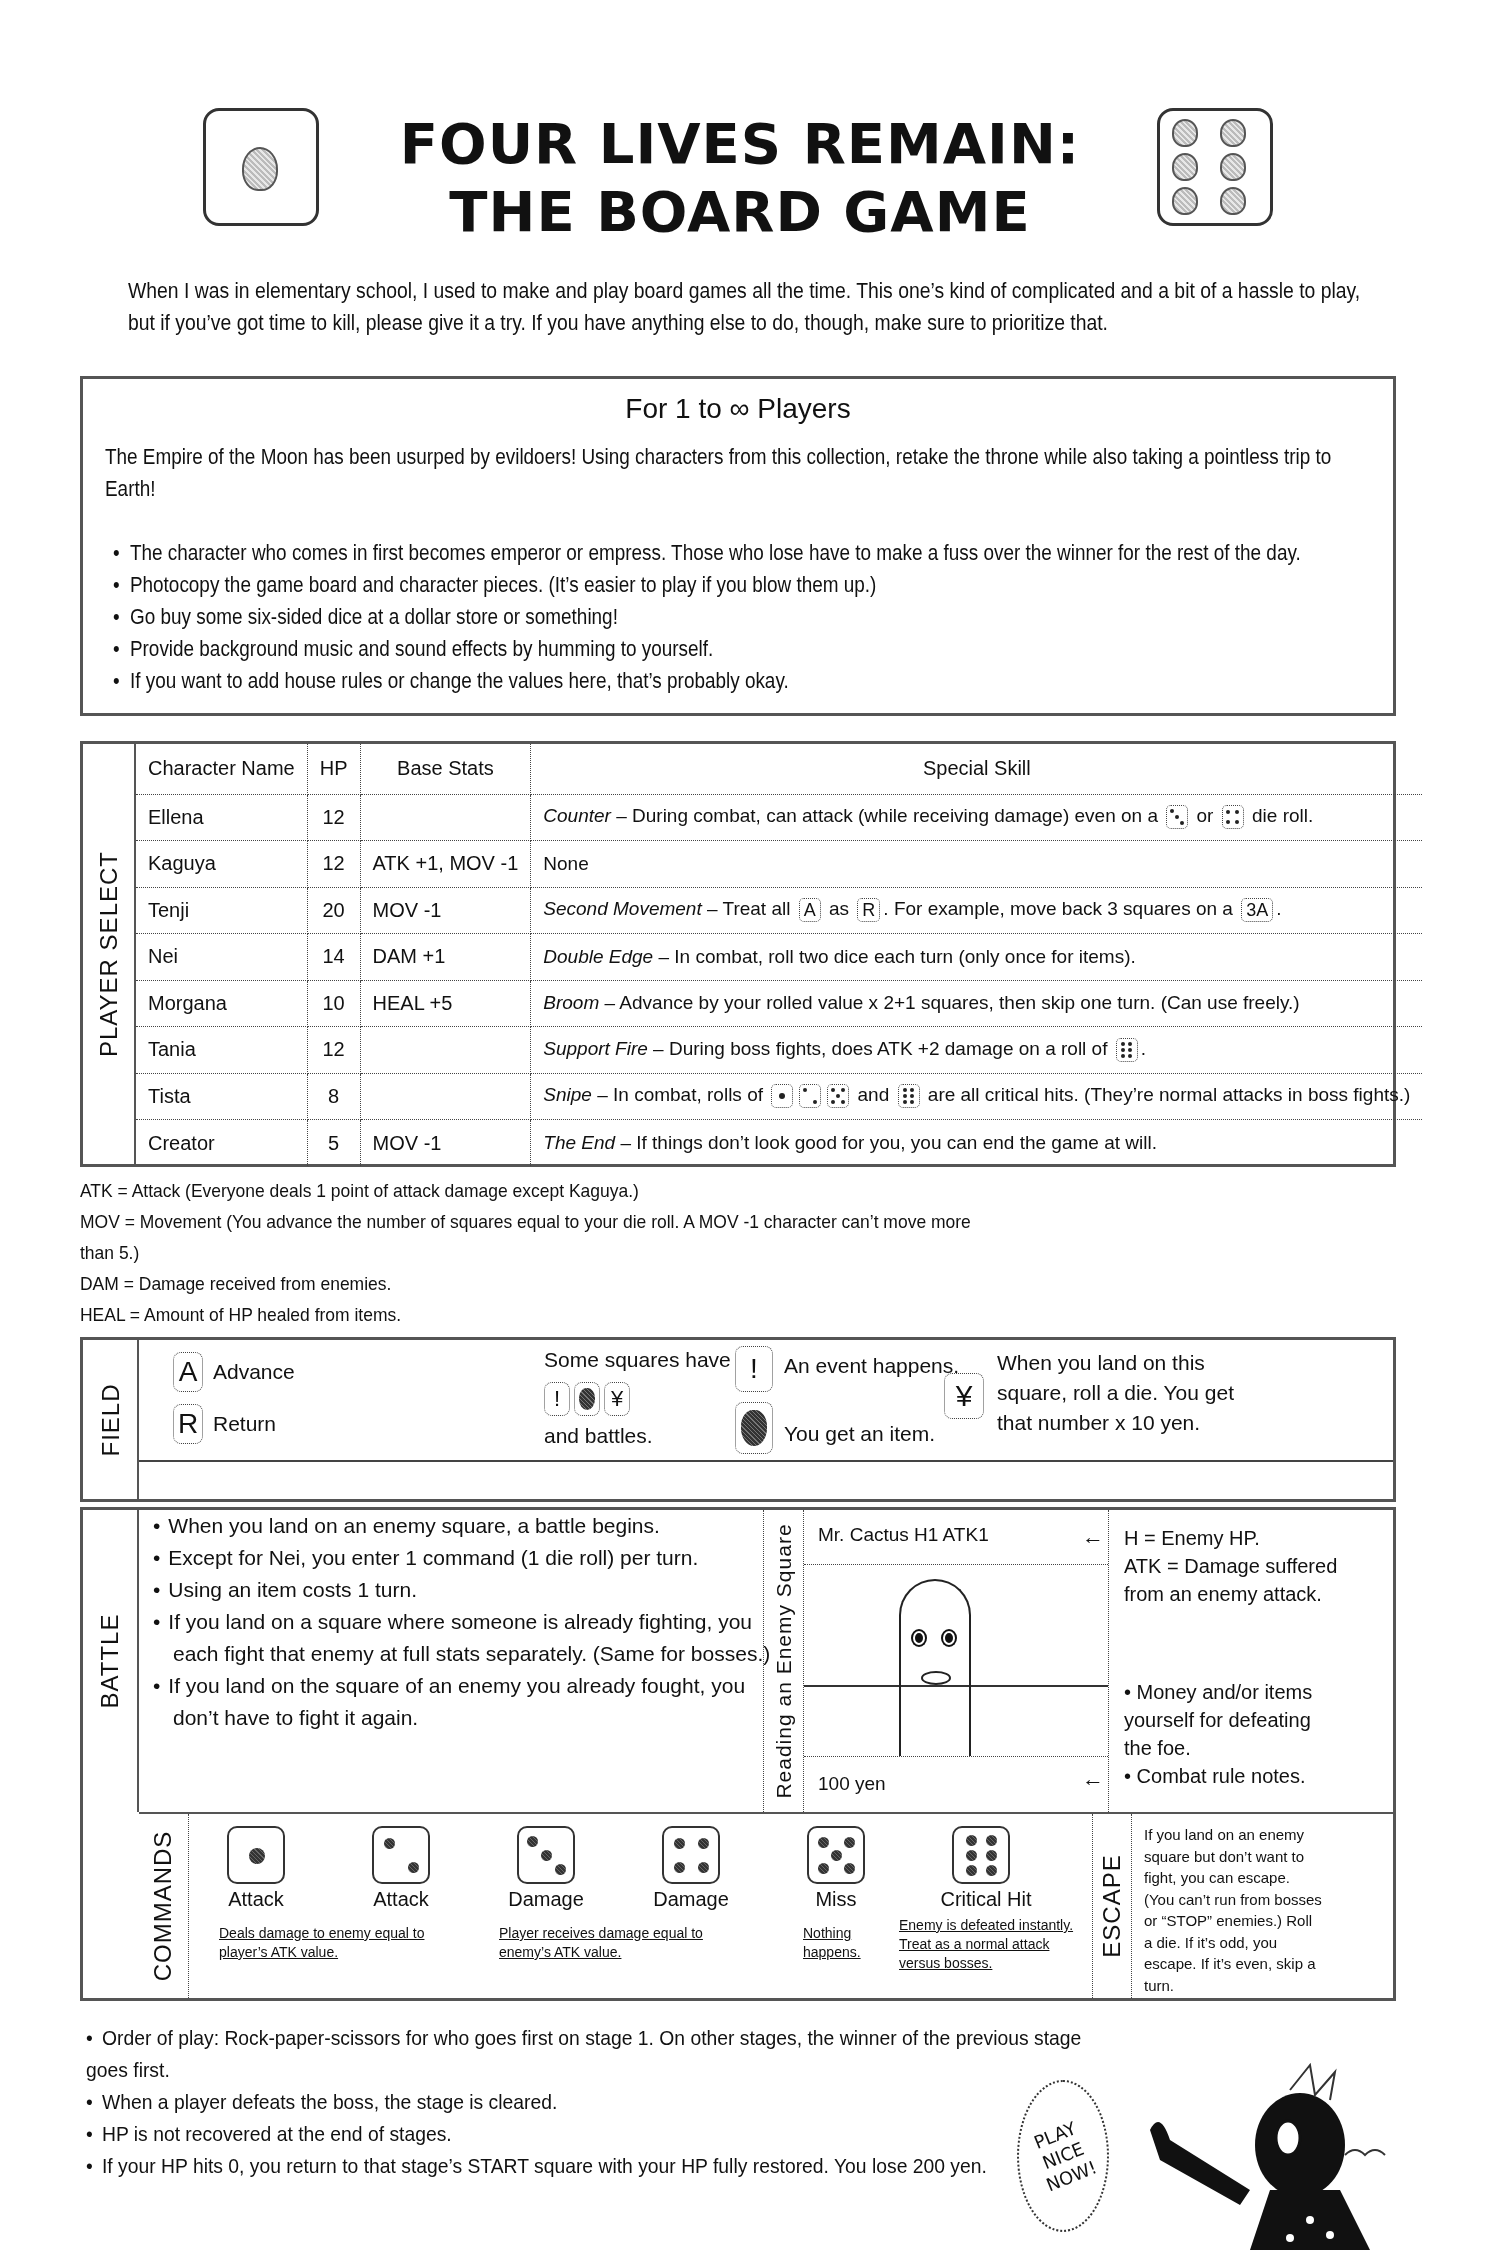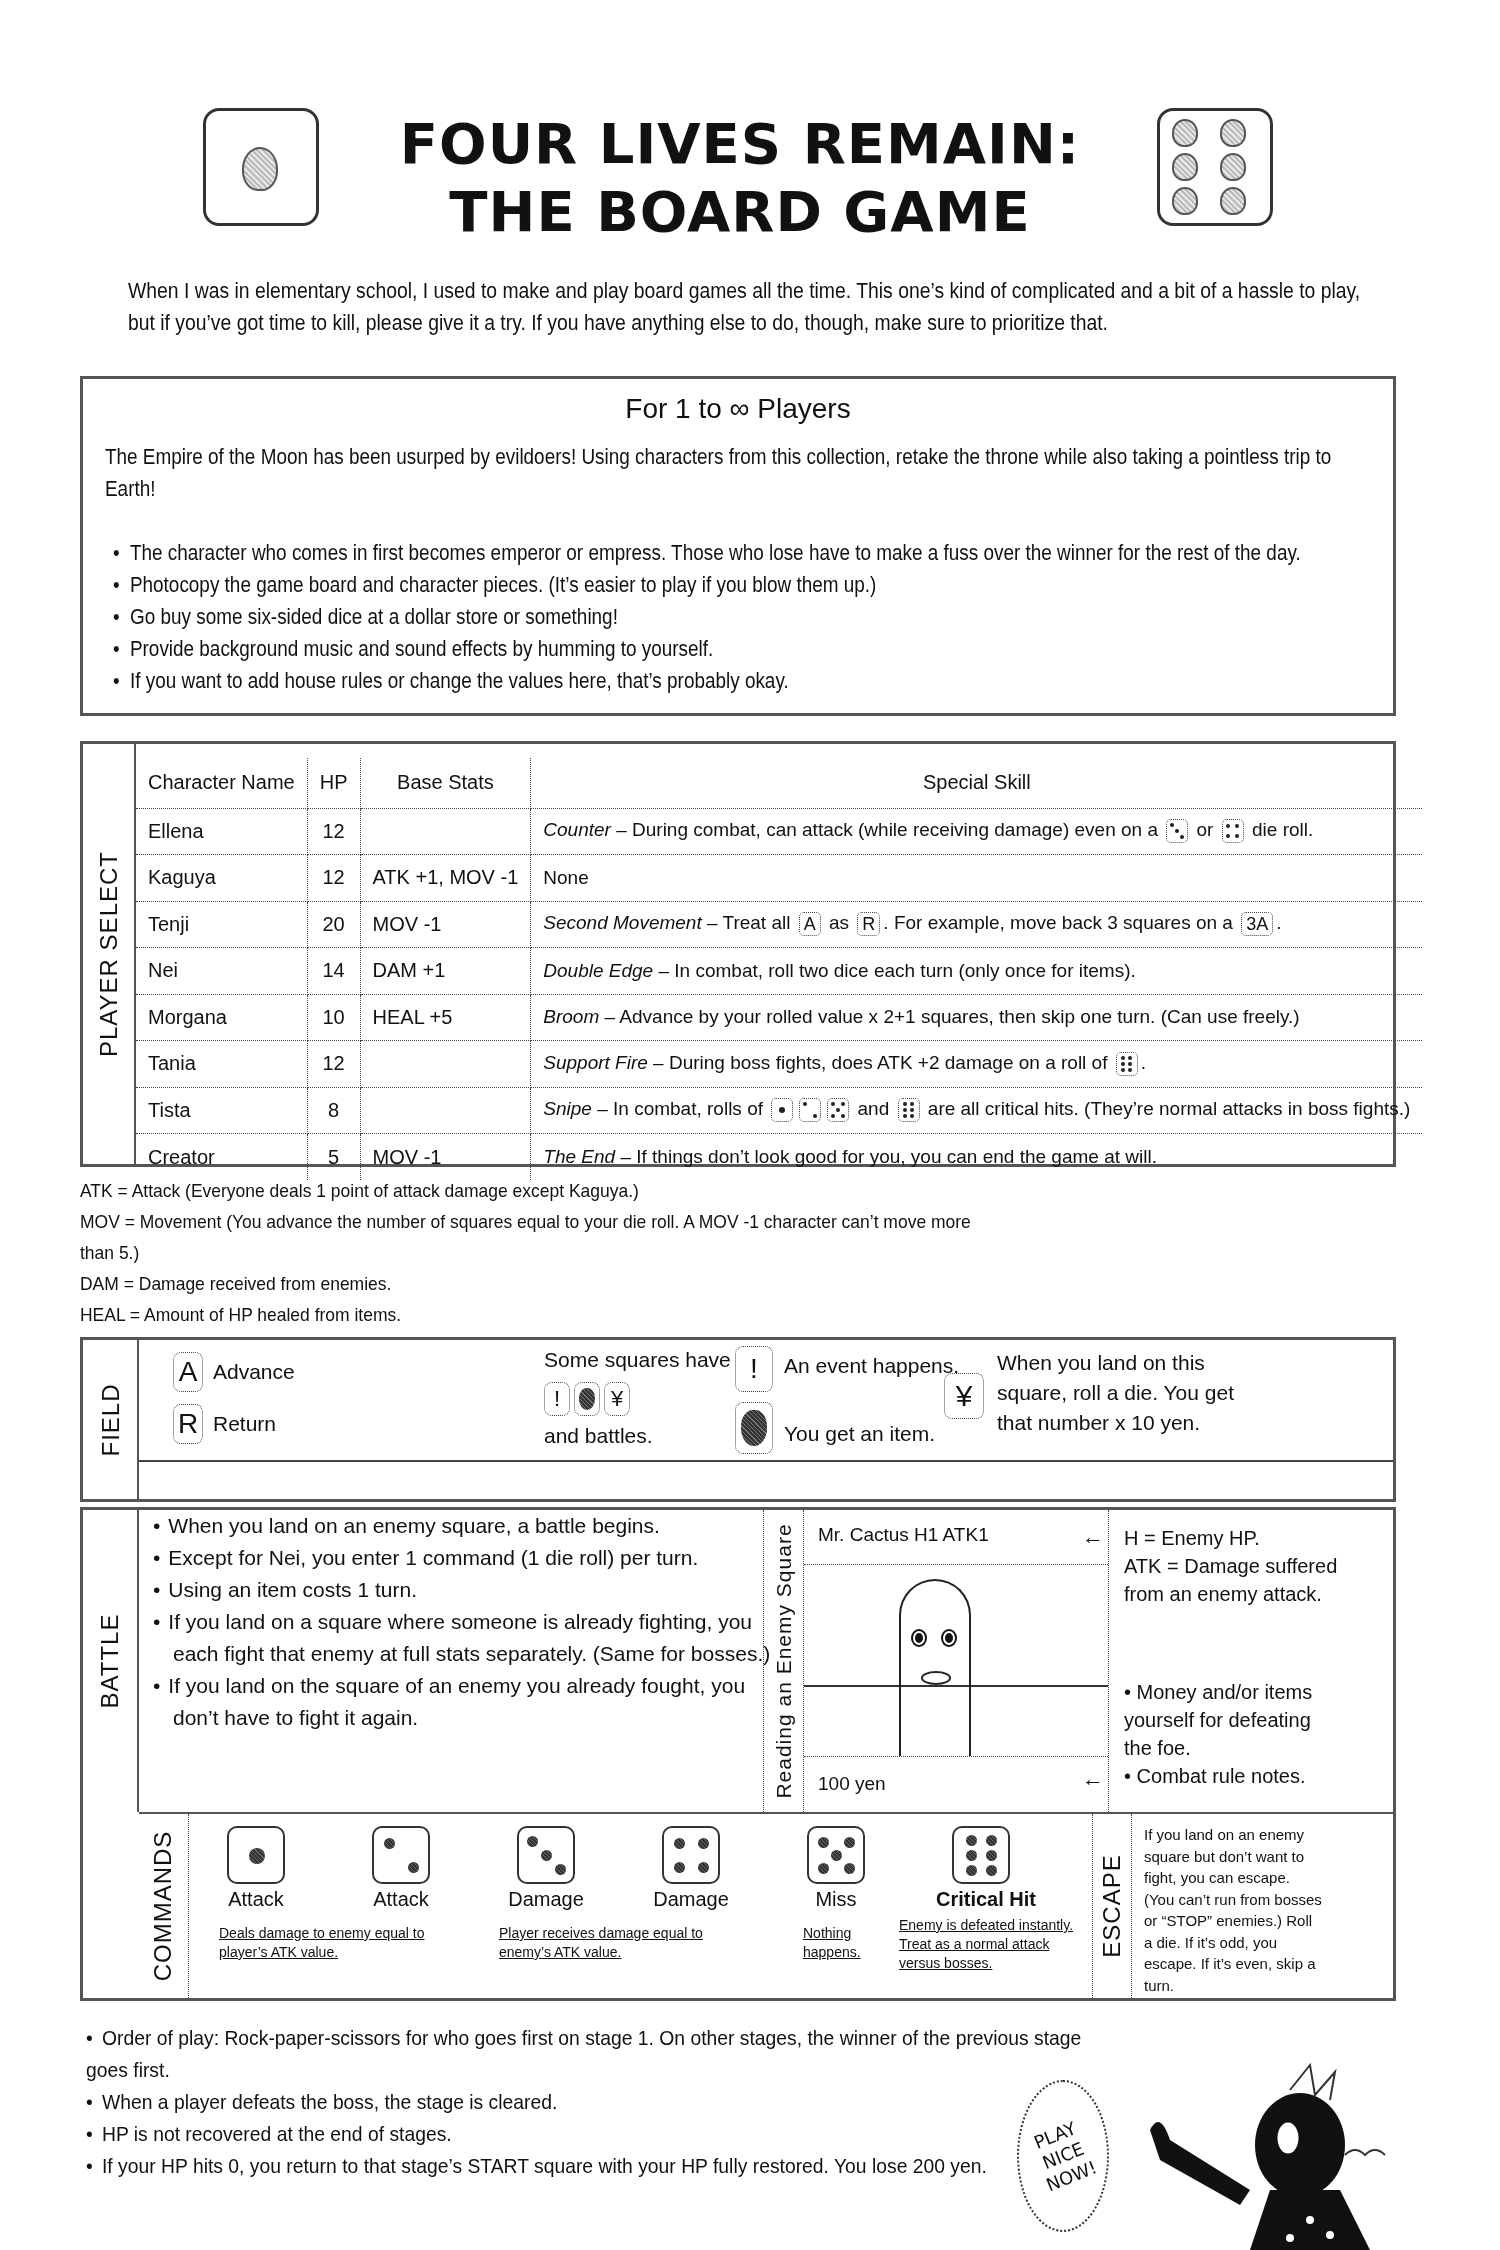--- a/index.html
+++ b/index.html
@@ -23,21 +23,21 @@
   .players h2 { text-align: center; font-weight: normal; font-size: 28px; margin-top: 14px; }
   .players p { position: absolute; left: 22px; top: 62px; width: 1450px; font-size: 22px; line-height: 32px; transform: scaleX(0.86); transform-origin: left top; }
   .players ul { position: absolute; left: 30px; top: 158px; width: 1450px; list-style: none; font-size: 22px; line-height: 32px; transform: scaleX(0.86); transform-origin: left top; }
   .players li::before { content: "\2022"; margin-right: 12px; }
 
   
   .ps { left: 80px; top: 741px; width: 1316px; height: 426px; }
   .vlabel { position: absolute; display: flex; align-items: center; justify-content: center; }
   .vlabel span { transform: rotate(-90deg); white-space: nowrap; font-size: 24px; letter-spacing: 1px; }
   .ps .vlabel { left: 0; top: 0; width: 53px; height: 100%; border-right: 2px solid #555; }
-  table.chars { position: absolute; left: 53px; top: 0; width: 1257px; border-collapse: collapse; font-size: 20px; margin-top: 14px; }
+  table.chars { position: absolute; left: 53px; top: 0; width: 1257px; border-collapse: collapse; font-size: 20px; }
   table.chars th, table.chars td { border: 1.5px dotted #444; height: 46.5px; padding: 0 12px; font-weight: normal; white-space: nowrap; }
   table.chars th { height: 50px; text-align: center; }
   table.chars tr > *:first-child { border-left: none; }
   table.chars tr > *:last-child { border-right: none; }
   table.chars tr:first-child > * { border-top: none; }
   table.chars tr:last-child > * { border-bottom: none; }
   table.chars td.hp { text-align: center; }
   td.skill { font-size: 19px; }
   td.skill i { font-style: italic; }
   .c-name { width: 164px; } .c-hp { width: 70px; } .c-base { width: 213px; }
@@ -314,21 +314,21 @@
           <b style="left:32px;top:22px"></b>
           <b style="left:12px;top:37px"></b>
           <b style="left:32px;top:37px"></b>
         </div>
 
       <div class="cmd-label" style="left:67px;">Attack</div>
       <div class="cmd-label" style="left:212px;">Attack</div>
       <div class="cmd-label" style="left:357px;">Damage</div>
       <div class="cmd-label" style="left:502px;">Damage</div>
       <div class="cmd-label" style="left:647px;">Miss</div>
-      <div class="cmd-label" style="left:782px;width:130px;font-weight:bold;">Critical Hit</div>
+      <div class="cmd-label" style="left:782px;width:130px;">Critical Hit</div>
 
       <div class="cmd-desc" style="left:80px;width:215px;">Deals damage to enemy equal to player’s ATK value.</div>
       <div class="cmd-desc" style="left:360px;width:230px;">Player receives damage equal to enemy’s ATK value.</div>
       <div class="cmd-desc" style="left:664px;width:68px;">Nothing happens.</div>
       <div class="cmd-desc" style="left:760px;width:175px;top:102px;">Enemy is defeated instantly. Treat as a normal attack versus bosses.</div>
 
       <div class="escape" style="left:953px;">
         <div class="vlabel">
             <span>ESCAPE</span>
           </div>

